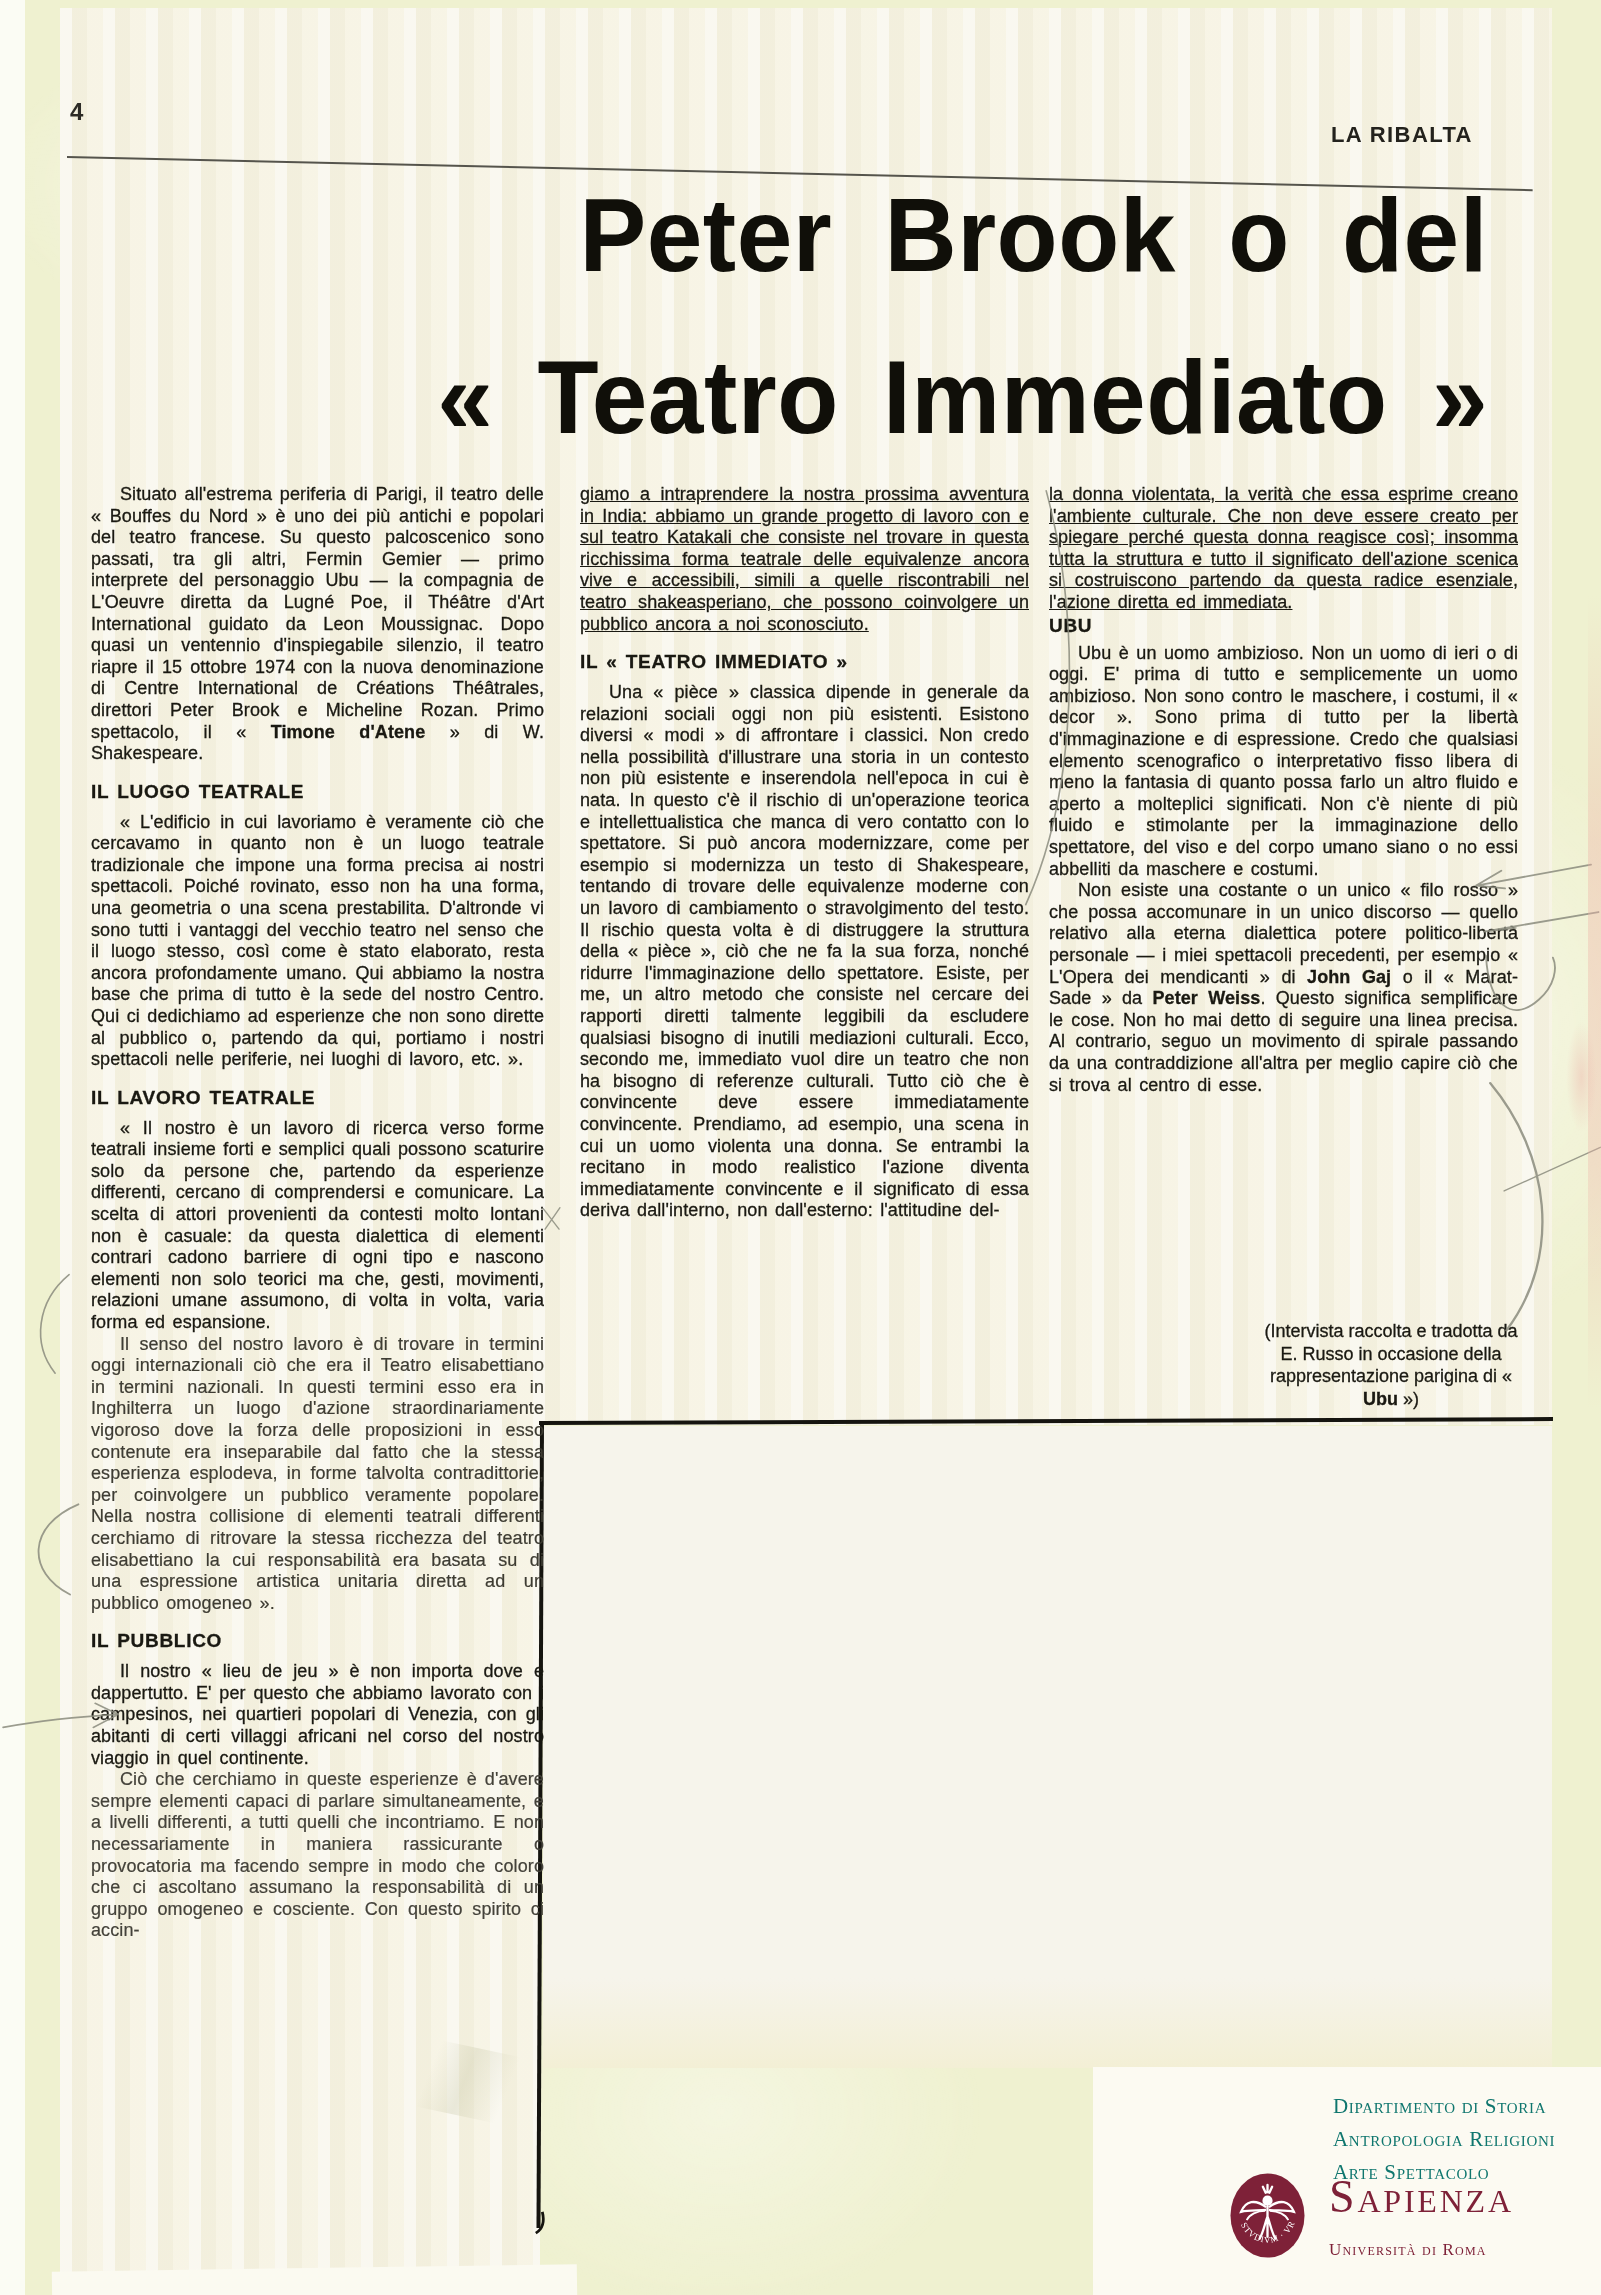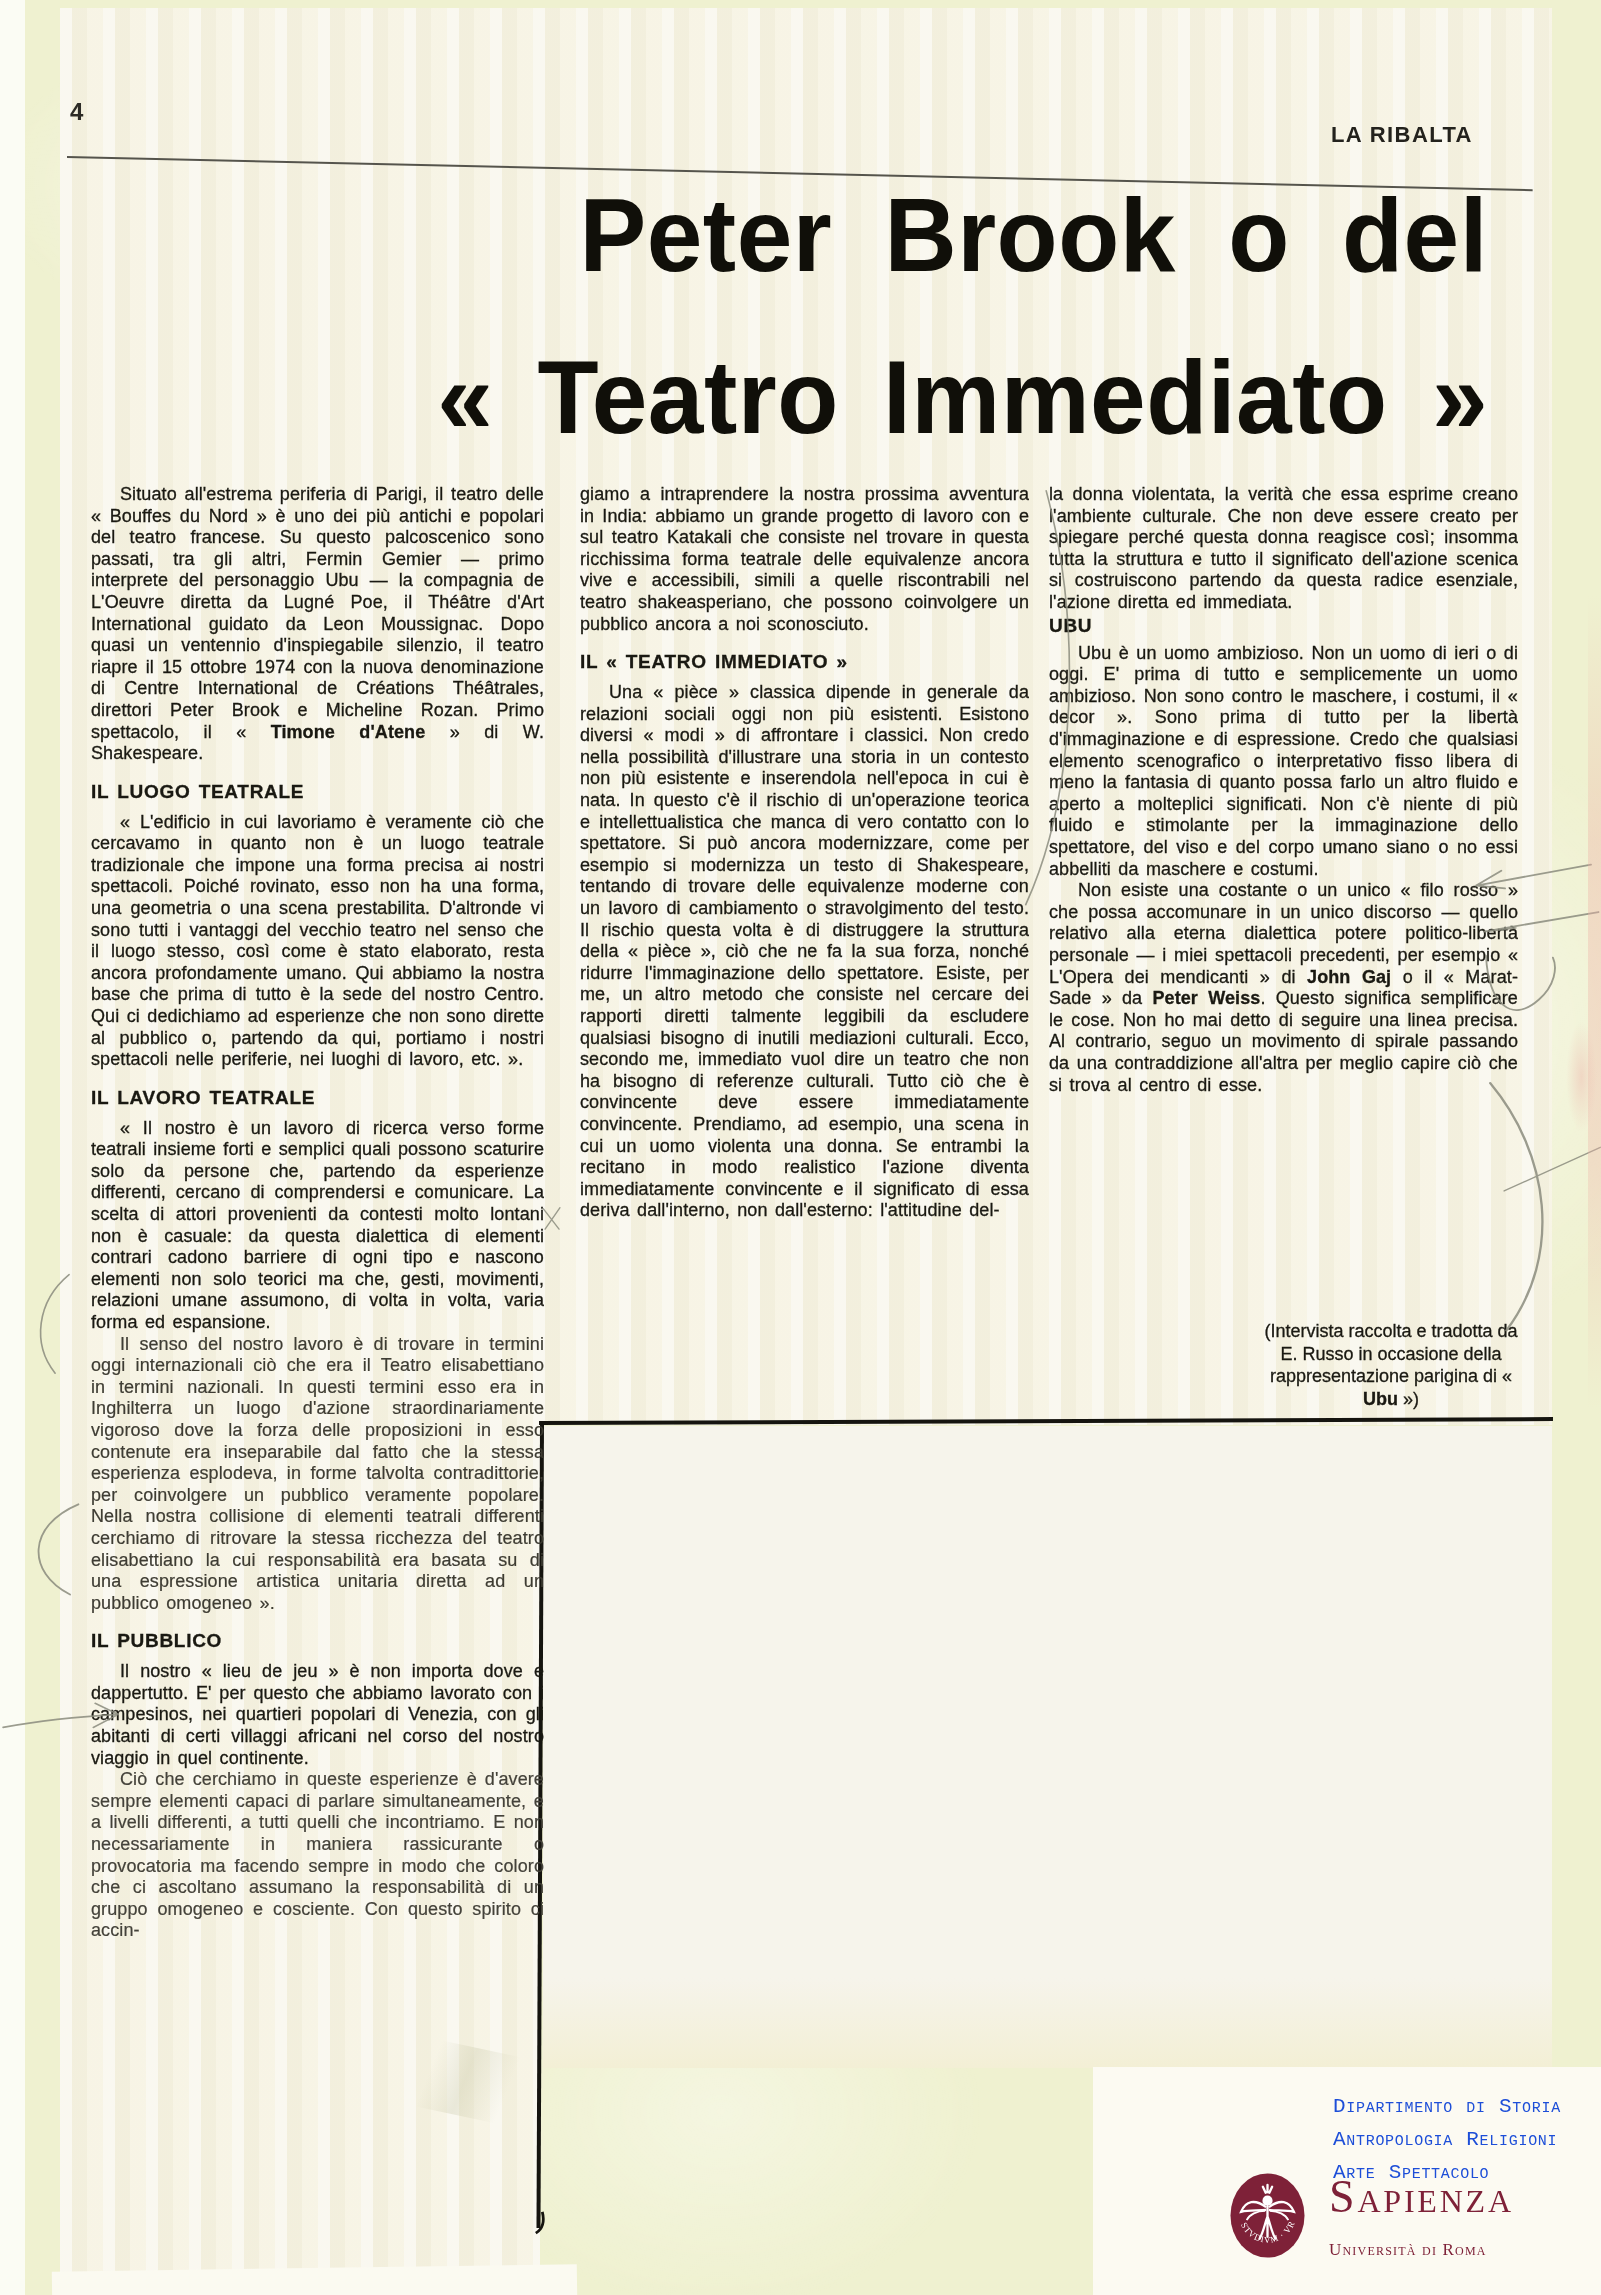--- a/index.html
+++ b/index.html
@@ -37,33 +37,33 @@
   .title{left:112px;top:182px;width:1376px;text-align:right;color:#100f09;font-weight:bold;margin:0;}
   .title span{display:block;font-size:100px;line-height:107px;letter-spacing:0.5px;word-spacing:24px;transform:scaleY(1.04);}
   .title .t2{margin-top:55px;word-spacing:16px;}
 
   .col{color:#1a1912;font-size:18px;line-height:21.6px;text-align:justify;
        word-spacing:2.3px;letter-spacing:0.1px;-webkit-text-stroke:0.3px #1a1912;}
   .col-1{left:91px;top:484px;width:453px;height:1795px;overflow:hidden;}
   .col-2{left:580px;top:484px;width:449px;height:925px;overflow:hidden;}
   .col-3{left:1049px;top:484px;width:469px;height:828px;overflow:hidden;}
   .col p{margin:0;text-indent:29px;}
-  .col p.noindent{text-indent:0;}
+  .col p.noindent{text-indent:0;text-decoration:underline;}
   .col p.fade1{color:#3e3c33;-webkit-text-stroke:0.2px #3e3c33;}
   .col p.fade2{color:#44423a;-webkit-text-stroke:0.2px #44423a;}
   .col h3{font-size:19px;font-weight:bold;letter-spacing:0.7px;margin:16px 0 9.3px 0;text-indent:0;}
   .col h3:first-child{margin-top:0;}
   .col h3.tight{margin:1.9px 0 5.6px 0;}
 
   .credit{left:1255px;top:1320px;width:272px;font-size:18px;line-height:22.6px;color:#1a1912;
           -webkit-text-stroke:0.3px #1a1912;}
   .credit p{margin:0;text-align:center;}
 
-  .dept{left:1333px;top:2090px;width:260px;font-family:Liberation Mono, monospace;font-variant:small-caps;
-        color:#1d4ed8;font-size:21px;line-height:33px;letter-spacing:0.7px;}
+  .dept{left:1333px;top:2090px;width:260px;font-family:Liberation Serif, serif;font-variant:small-caps;
+        color:#0f766e;font-size:21px;line-height:33px;letter-spacing:0.7px;}
   .dept div{white-space:nowrap;}
   .uni-name{left:1329px;top:2174px;font-family:"Liberation Serif",serif;color:#7e2138;}
   .uni-name .big{display:block;font-variant:small-caps;font-size:46px;letter-spacing:2.8px;line-height:46px;}
   .uni-name .sub{display:block;font-variant:small-caps;font-size:17px;letter-spacing:1.2px;margin-top:20px;}
   .crest{left:1229px;top:2172px;}
 
   .pencil{left:0;top:0;pointer-events:none;}
   .pink-smudge{left:1566px;top:1021px;width:31px;height:112px;border-radius:45%;
     background:radial-gradient(#eebfb2, transparent 70%);opacity:.55;}
   .pink-edge{left:1588px;top:595px;width:13.5px;height:814px;

